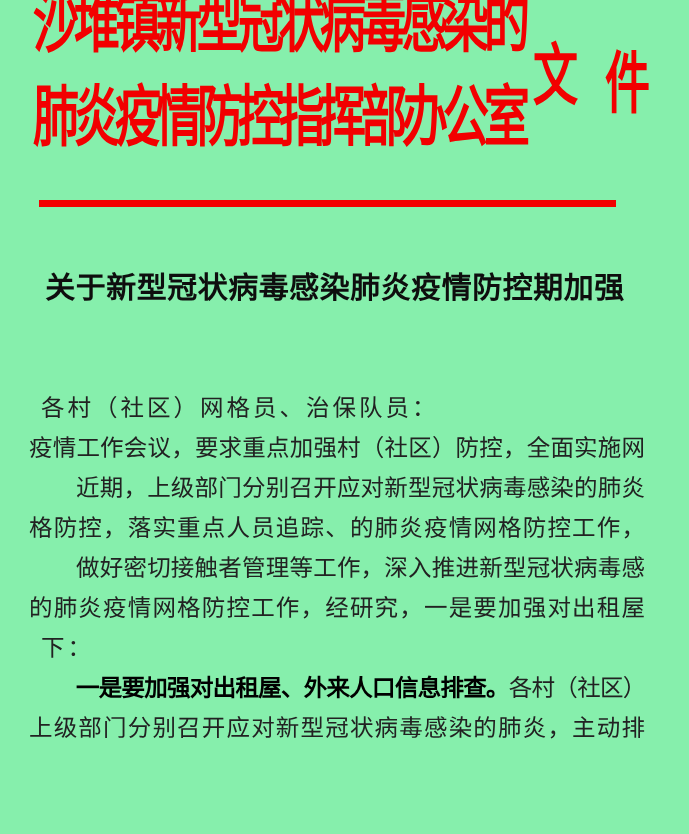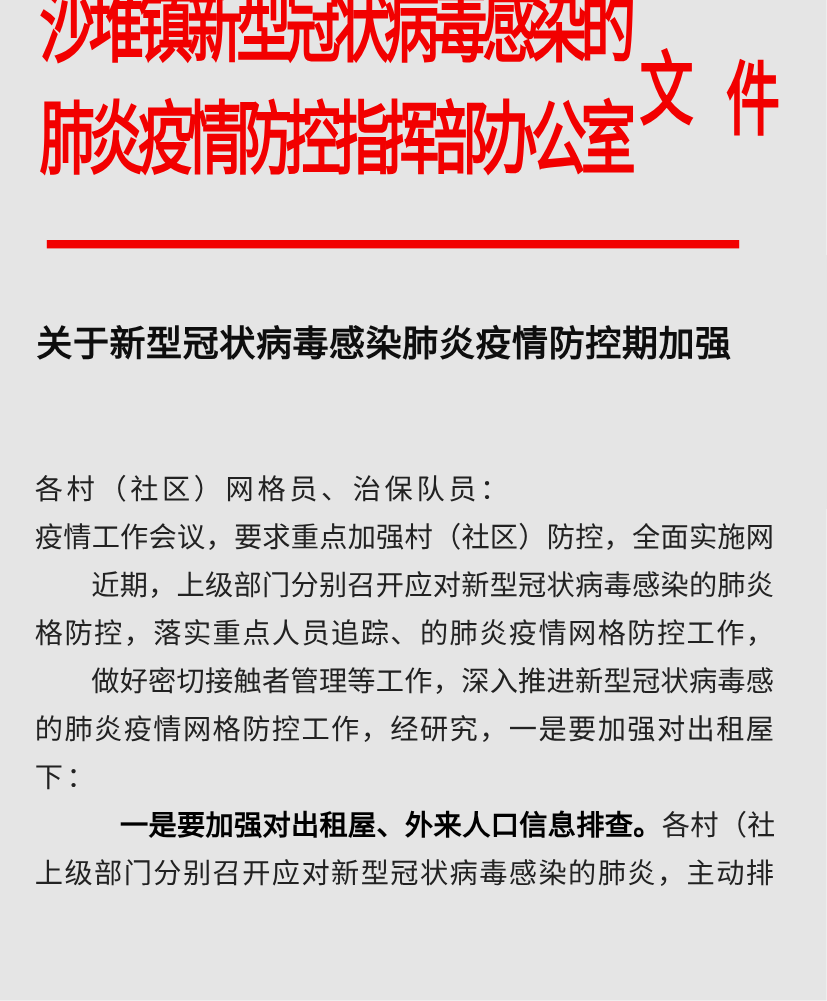--- a/index.html
+++ b/index.html
@@ -4,21 +4,21 @@
 <style>
   html, body {
     margin: 0;
     padding: 0;
     background: #ffffff;
   }
   .page {
     position: relative;
     width: 689px;
     height: 834px;
-    background: #e5e5e5;
+    background: #86efac;
     overflow: hidden;
     font-family: "DejaVu Serif", serif;
   }
 
   
   .lh-line {
     position: absolute;
     left: 33px;
     color: var(--red, #f20000);
     font-size: 46px;
@@ -50,21 +50,21 @@
     left: 39px;
     top: 200px;
     width: 577px;
     height: 7px;
     background: var(--red, #f20000);
   }
 
   
   .title {
     position: absolute;
-    left: 12px;
+    left: 27px;
     top: 267px;
     width: 616px;
     text-align: center;
     color: var(--title, #0e0e0e);
     font-size: 30px;
     line-height: 42px;
     font-weight: 700;
     letter-spacing: 0.5px;
     white-space: nowrap;
   }
@@ -81,27 +81,26 @@
   }
   .line {
     height: 40px;
     overflow: hidden;
   }
   .line.fill {
     text-align: justify;
     text-align-last: justify;
   }
   .line.ind { text-indent: 47px; }
-  .line.loose { letter-spacing: 3px; white-space: nowrap; }
+  .line.loose { letter-spacing: 3px; white-space: nowrap; margin-left: 12px; }
   .line.item1 { letter-spacing: -1.2px; }
   .bold-lead {
     font-family: Liberation Serif, serif;
     font-weight: 700;
     color: #000000;
-    margin-left: 24px;
   }
 </style>
 </head>
 <body>
 
 <div class="page">
 
   <div class="lh-line lh1">沙堆镇新型冠状病毒感染的</div>
 
   <div class="lh-line lh2">肺炎疫情防控指挥部办公室</div>

